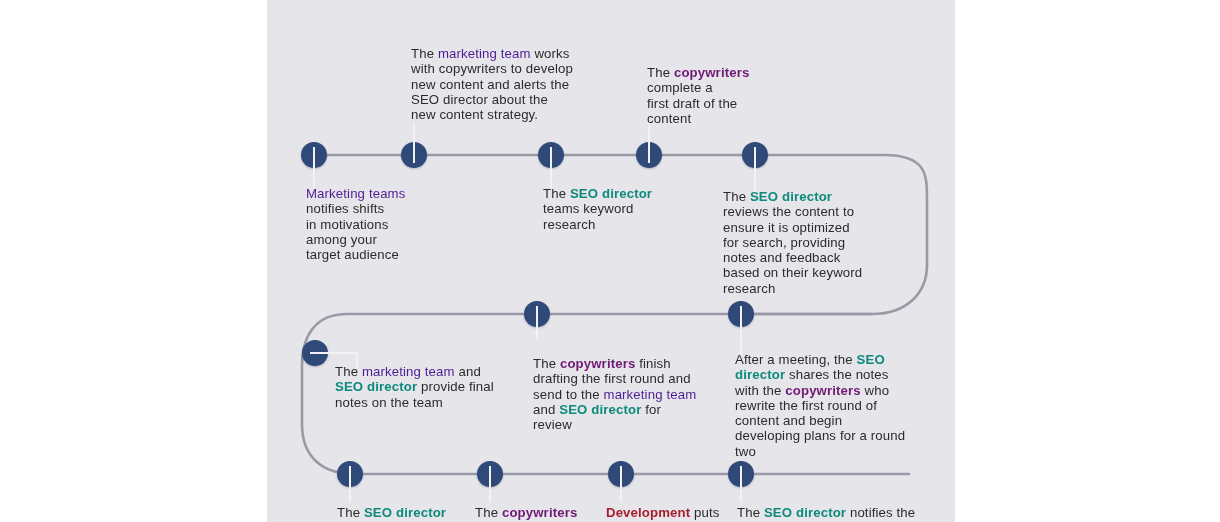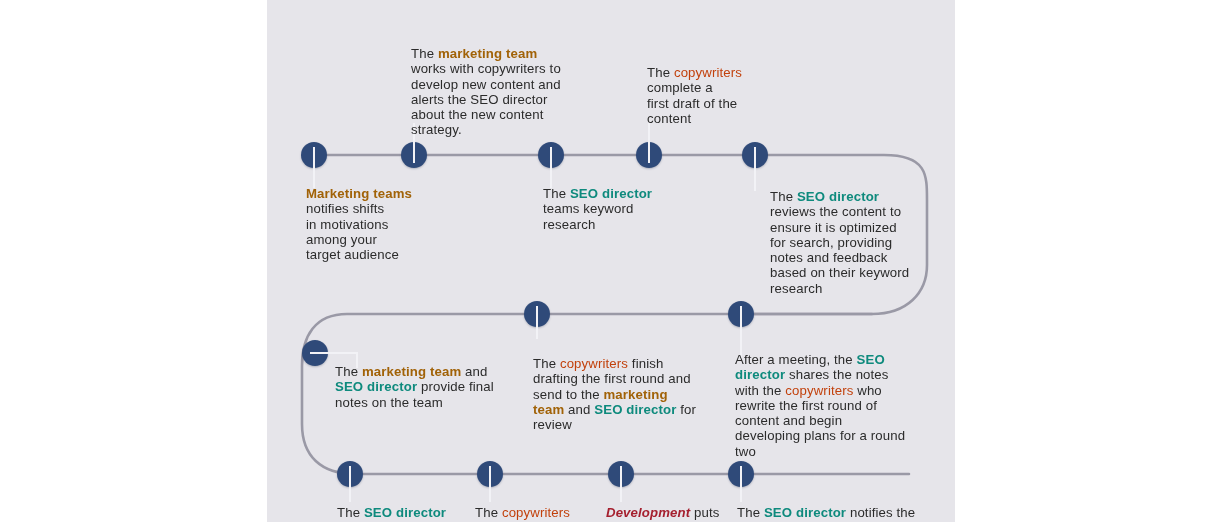--- a/index.html
+++ b/index.html
@@ -76,24 +76,24 @@
     height: 2px;
     background: #f2f2f6;
   }
   .txt {
     position: absolute;
     color: #2b2b2b;
     font-size: 13.2px;
     line-height: 15.3px;
     letter-spacing: 0.01em;
   }
-  .c-marketing { color: #a16207; font-weight: bold; }
+  .c-marketing { color: #4c1d95; font-weight: normal; }
   .c-seo       { color: #0e8a7d; font-weight: bold; }
-  .c-copy      { color: #c2410c; font-weight: normal; }
-  .c-dev       { color: #a51f2e; font-weight: bold; font-style: italic; }
+  .c-copy      { color: #701a75; font-weight: bold; }
+  .c-dev       { color: #a51f2e; font-weight: bold; }
 </style>
 </head>
 <body>
 
 <div id="stage">
 
   <div id="panel">
 
     <svg id="flowline" viewBox="0 0 688 522" width="688" height="522" xmlns="http://www.w3.org/2000/svg">
 
@@ -164,21 +164,21 @@
     <div class="stem" style="left:473px; top:474px; height:28px;"></div>
 
     <div class="txt" style="left:39px; top:186px; width:140px;"><span class="c-marketing">Marketing teams</span><br><span>notifies shifts</span><br><span>in motivations</span><br><span>among your</span><br><span>target audience</span></div>
 
     <div class="txt" style="left:144px; top:46px; width:164px;"><span>The </span><span class="c-marketing">marketing team</span><span> works with copywriters to develop new content  and alerts the SEO director about the new content strategy.</span></div>
 
     <div class="txt" style="left:276px; top:186px; width:140px;"><span>The </span><span class="c-seo">SEO director</span><br><span>teams keyword</span><br><span>research</span></div>
 
     <div class="txt" style="left:380px; top:65px; width:120px;"><span>The </span><span class="c-copy">copywriters</span><br><span>complete a</span><br><span>first draft of the</span><br><span>content</span></div>
 
-    <div class="txt" style="left:503px; top:189px; width:145px;"><span>The </span><span class="c-seo">SEO director</span><span> reviews the content to ensure it is optimized for search, providing notes and feedback based on their keyword research</span></div>
+    <div class="txt" style="left:456px; top:189px; width:145px;"><span>The </span><span class="c-seo">SEO director</span><span> reviews the content to ensure it is optimized for search, providing notes and feedback based on their keyword research</span></div>
 
     <div class="txt" style="left:468px; top:352px; width:172px;"><span>After a meeting, the </span><span class="c-seo">SEO director</span><span> shares the notes with the </span><span class="c-copy">copywriters</span><span> who rewrite the first round of content and begin developing plans for a round two</span></div>
 
     <div class="txt" style="left:266px; top:356px; width:168px;"><span>The </span><span class="c-copy">copywriters</span><span> finish drafting the first round and send to the </span><span class="c-marketing">marketing team</span><span> and </span><span class="c-seo">SEO director</span><span> for review</span></div>
 
     <div class="txt" style="left:68px; top:364px; width:170px;"><span>The </span><span class="c-marketing">marketing team</span><span> and </span><span class="c-seo">SEO director</span><span> provide final notes on the team</span></div>
 
     <div class="txt" style="left:70px; top:505px; width:130px;"><span>The </span><span class="c-seo">SEO director</span></div>
 
     <div class="txt" style="left:208px; top:505px; width:130px;"><span>The </span><span class="c-copy">copywriters</span></div>

